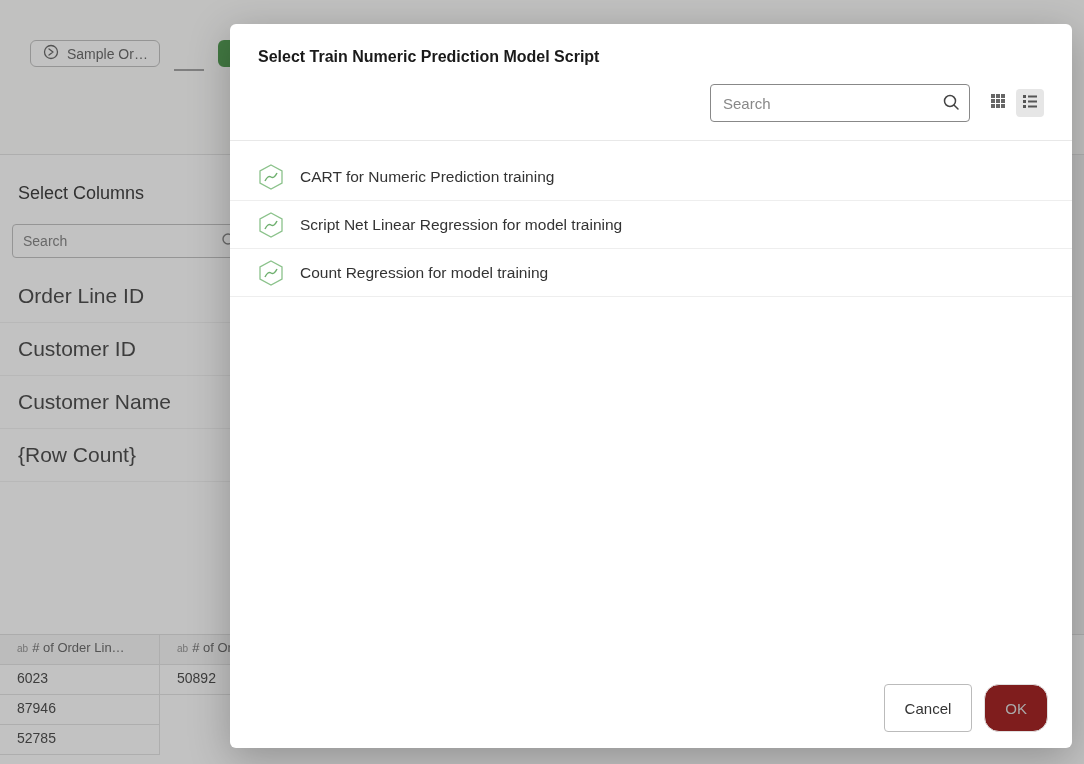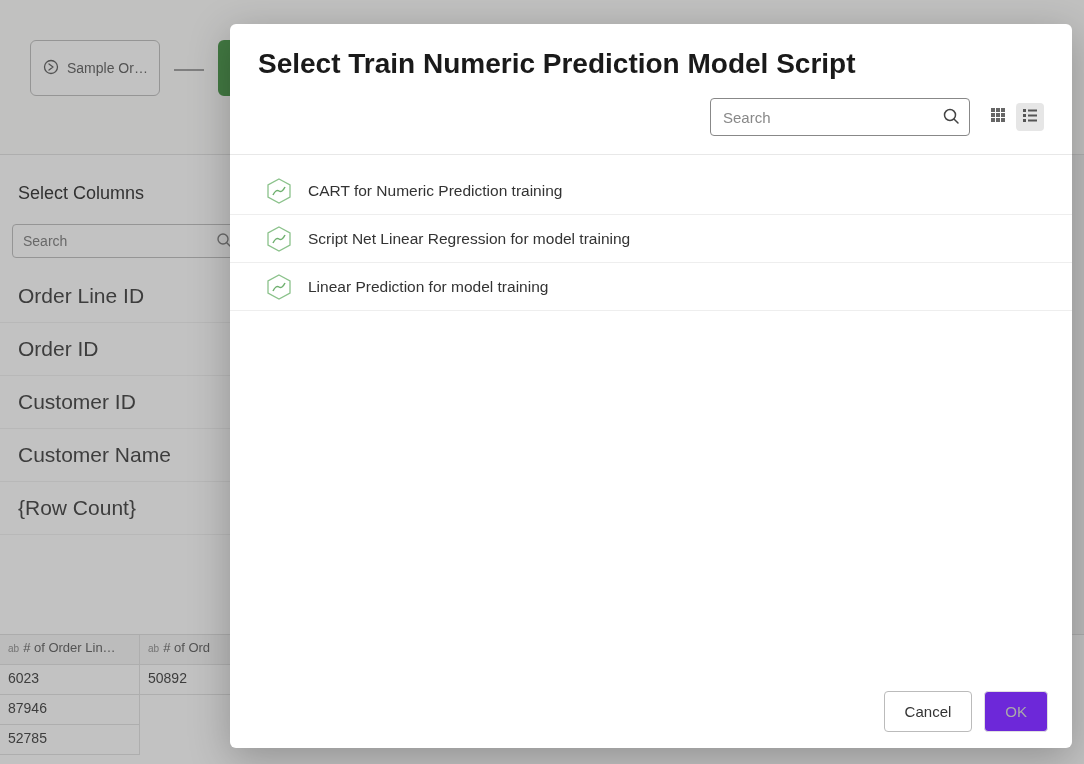--- a/index.html
+++ b/index.html
@@ -18,76 +18,76 @@
     height: 155px;
     background: #fdfdfc;
     border-bottom: 1px solid #e0e0e0;
     padding: 40px 30px;
     display: flex;
     align-items: flex-start;
     gap: 14px;
   }
   .flow-node {
     display: flex; align-items: center; gap: 8px;
-    height: 56px; padding: 0 12px;
+    height: 27px; padding: 0 12px;
     border: 1px solid #bbb; border-radius: 6px;
     background: #fff; font-size: 14px; color: #555;
     white-space: nowrap; overflow: hidden; max-width: 130px;
   }
   .flow-node svg { flex: none; }
   .flow-connector {
     width: 30px; height: 2px; background: #999;
     align-self: center; margin-top: 20px;
   }
   .flow-node-green {
     background: #3b8f3b; border: none; color: #fff;
     width: 40px; padding: 0; justify-content: center;
   }
 
   
   .left-panel {
     position: absolute; left: 0; top: 155px; width: 260px; bottom: 130px;
-    background: #fff; border-right: 6px solid #f97316;
+    background: #fff; border-right: 1px solid #f97316;
   }
   .left-panel h3 { font-size: 18px; font-weight: 500; padding: 28px 18px 20px; color: #222; }
   .left-search-wrap { padding: 0 12px 12px; }
   .left-search {
     width: 100%; height: 34px; border: 1px solid #bbb; border-radius: 4px;
     padding: 0 30px 0 10px; font-size: 14px; color: #555;
   }
   .left-search-wrap { position: relative; }
   .left-search-wrap .search-glyph { position: absolute; right: 22px; top: 8px; color: #777; }
   .col-list { }
   .col-item { padding: 14px 18px; font-size: 21px; color: #333; border-bottom: 1px solid #f0f0f0; }
 
   
   .data-table {
     position: absolute; left: 0; right: 0; bottom: 0; height: 130px;
     background: #fff; overflow: hidden;
     border-top: 1px solid #ddd;
   }
   .dt-row { display: flex; height: 30px; }
-  .dt-cell { width: 140px; border-right: 1px solid #e0e0e0; border-bottom: 1px solid #e0e0e0; padding: 5px 8px; font-size: 14px; color: #333; white-space: nowrap; overflow: hidden; }
+  .dt-cell { width: 160px; border-right: 1px solid #e0e0e0; border-bottom: 1px solid #e0e0e0; padding: 5px 17px; font-size: 14px; color: #333; white-space: nowrap; overflow: hidden; }
   .dt-head .dt-cell { background: #f6f6f6; color: #555; font-size: 13px; }
   .type-badge { font-size: 10px; color: #888; margin-right: 4px; }
 
   
   .scrim { position: absolute; inset: 0; background: rgba(80,80,80,0.35); }
 
   
   .modal {
     position: absolute; left: 230px; top: 24px; right: 12px; bottom: 16px;
     background: #fff; border-radius: 6px;
     box-shadow: 0 10px 40px rgba(0,0,0,0.25);
     display: flex; flex-direction: column;
   }
   .modal-header {
     padding: 24px 28px 18px;
   }
-  .modal-title { font-size: 28px; font-weight: 700; color: #1a1a1a; }
+  .modal-title { font-size: 16px; font-weight: 700; color: #1a1a1a; }
 
   .modal-toolbar {
     display: flex; justify-content: flex-end; align-items: center; gap: 14px;
     padding: 0 28px 18px;
     border-bottom: 1px solid #e8e8e8;
   }
   .modal-search-wrap { position: relative; }
   .modal-search {
     width: 260px; height: 38px;
     border: 1px solid #888; border-radius: 4px;
@@ -102,41 +102,41 @@
     display: flex; align-items: center; justify-content: center;
     cursor: pointer; color: #555;
   }
   .view-btn.active { background: #e6e6e6; }
 
   .script-list {
     flex: 1; overflow: auto; padding: 12px 0;
   }
   .script-item {
     display: flex; align-items: center; gap: 16px;
-    height: 48px; padding: 0 36px;
+    height: 48px; padding: 0 28px;
     border-bottom: 1px solid #eee;
     cursor: pointer;
     font-size: 15.5px; color: #333;
   }
   .script-icon {
     width: 26px; height: 26px; flex: none;
     display: flex; align-items: center; justify-content: center;
   }
 
   .modal-footer {
     display: flex; justify-content: flex-end; gap: 12px;
     padding: 16px 24px;
   }
   .btn {
-    height: 41px; padding: 0 20px; border-radius: 4px;
+    height: 48px; padding: 0 20px; border-radius: 4px;
     font-size: 15px; cursor: pointer;
     border: 1px solid #bbb; background: #fff; color: #333;
   }
   .btn-ok {
-    border-color: #e0e0e0; background: #6d28d9; color: #aaa; cursor: default;
+    border-color: #e0e0e0; background: #7f1d1d; color: #aaa; cursor: default; border-radius: 15px;
   }
 
   
   .search-glyph svg { display: block; }
 </style>
 </head>
 <body>
 
 <div class="bg">
   <div class="bg-inner">
@@ -171,21 +171,20 @@
         <input class="left-search" placeholder="Search" style="">
         <span class="search-glyph">
           <svg width="16" height="16" viewBox="0 0 16 16">
               <circle cx="7" cy="7" r="5" fill="none" stroke="#777" stroke-width="1.4"></circle>
               <line x1="11" y1="11" x2="14" y2="14" stroke="#777" stroke-width="1.4" stroke-linecap="round"></line>
             </svg>
         </span>
       </div>
       <div class="col-list">
         <div class="col-item">Order Line ID</div>
-        <div class="col-item">Order ID</div>
         <div class="col-item">Customer ID</div>
         <div class="col-item">Customer Name</div>
         <div class="col-item">{Row Count}</div>
       </div>
     </div>
 
     <div class="data-table">
       <div class="dt-row dt-head">
         <div class="dt-cell">
           <span class="type-badge">ab</span><span># of Order Lin…</span>
@@ -276,21 +275,21 @@
       </span>
       <span>Script Net Linear Regression for model training</span>
     </div>
     <div class="script-item">
       <span class="script-icon">
         <svg width="26" height="26" viewBox="0 0 26 26">
             <polygon points="13,1 24,7 24,19 13,25 2,19 2,7" fill="none" stroke="#8bc28b" stroke-width="1.3"></polygon>
             <path d="M7 17 Q10 11 13 13 T19 9" fill="none" stroke="#6fb06f" stroke-width="1.5"></path>
           </svg>
       </span>
-      <span>Linear Prediction for model training</span>
+      <span>Count Regression for model training</span>
     </div>
   </div>
 
   <div class="modal-footer">
     <button class="btn">Cancel</button>
     <button class="btn btn-ok">OK</button>
   </div>
 
 </div>
 

